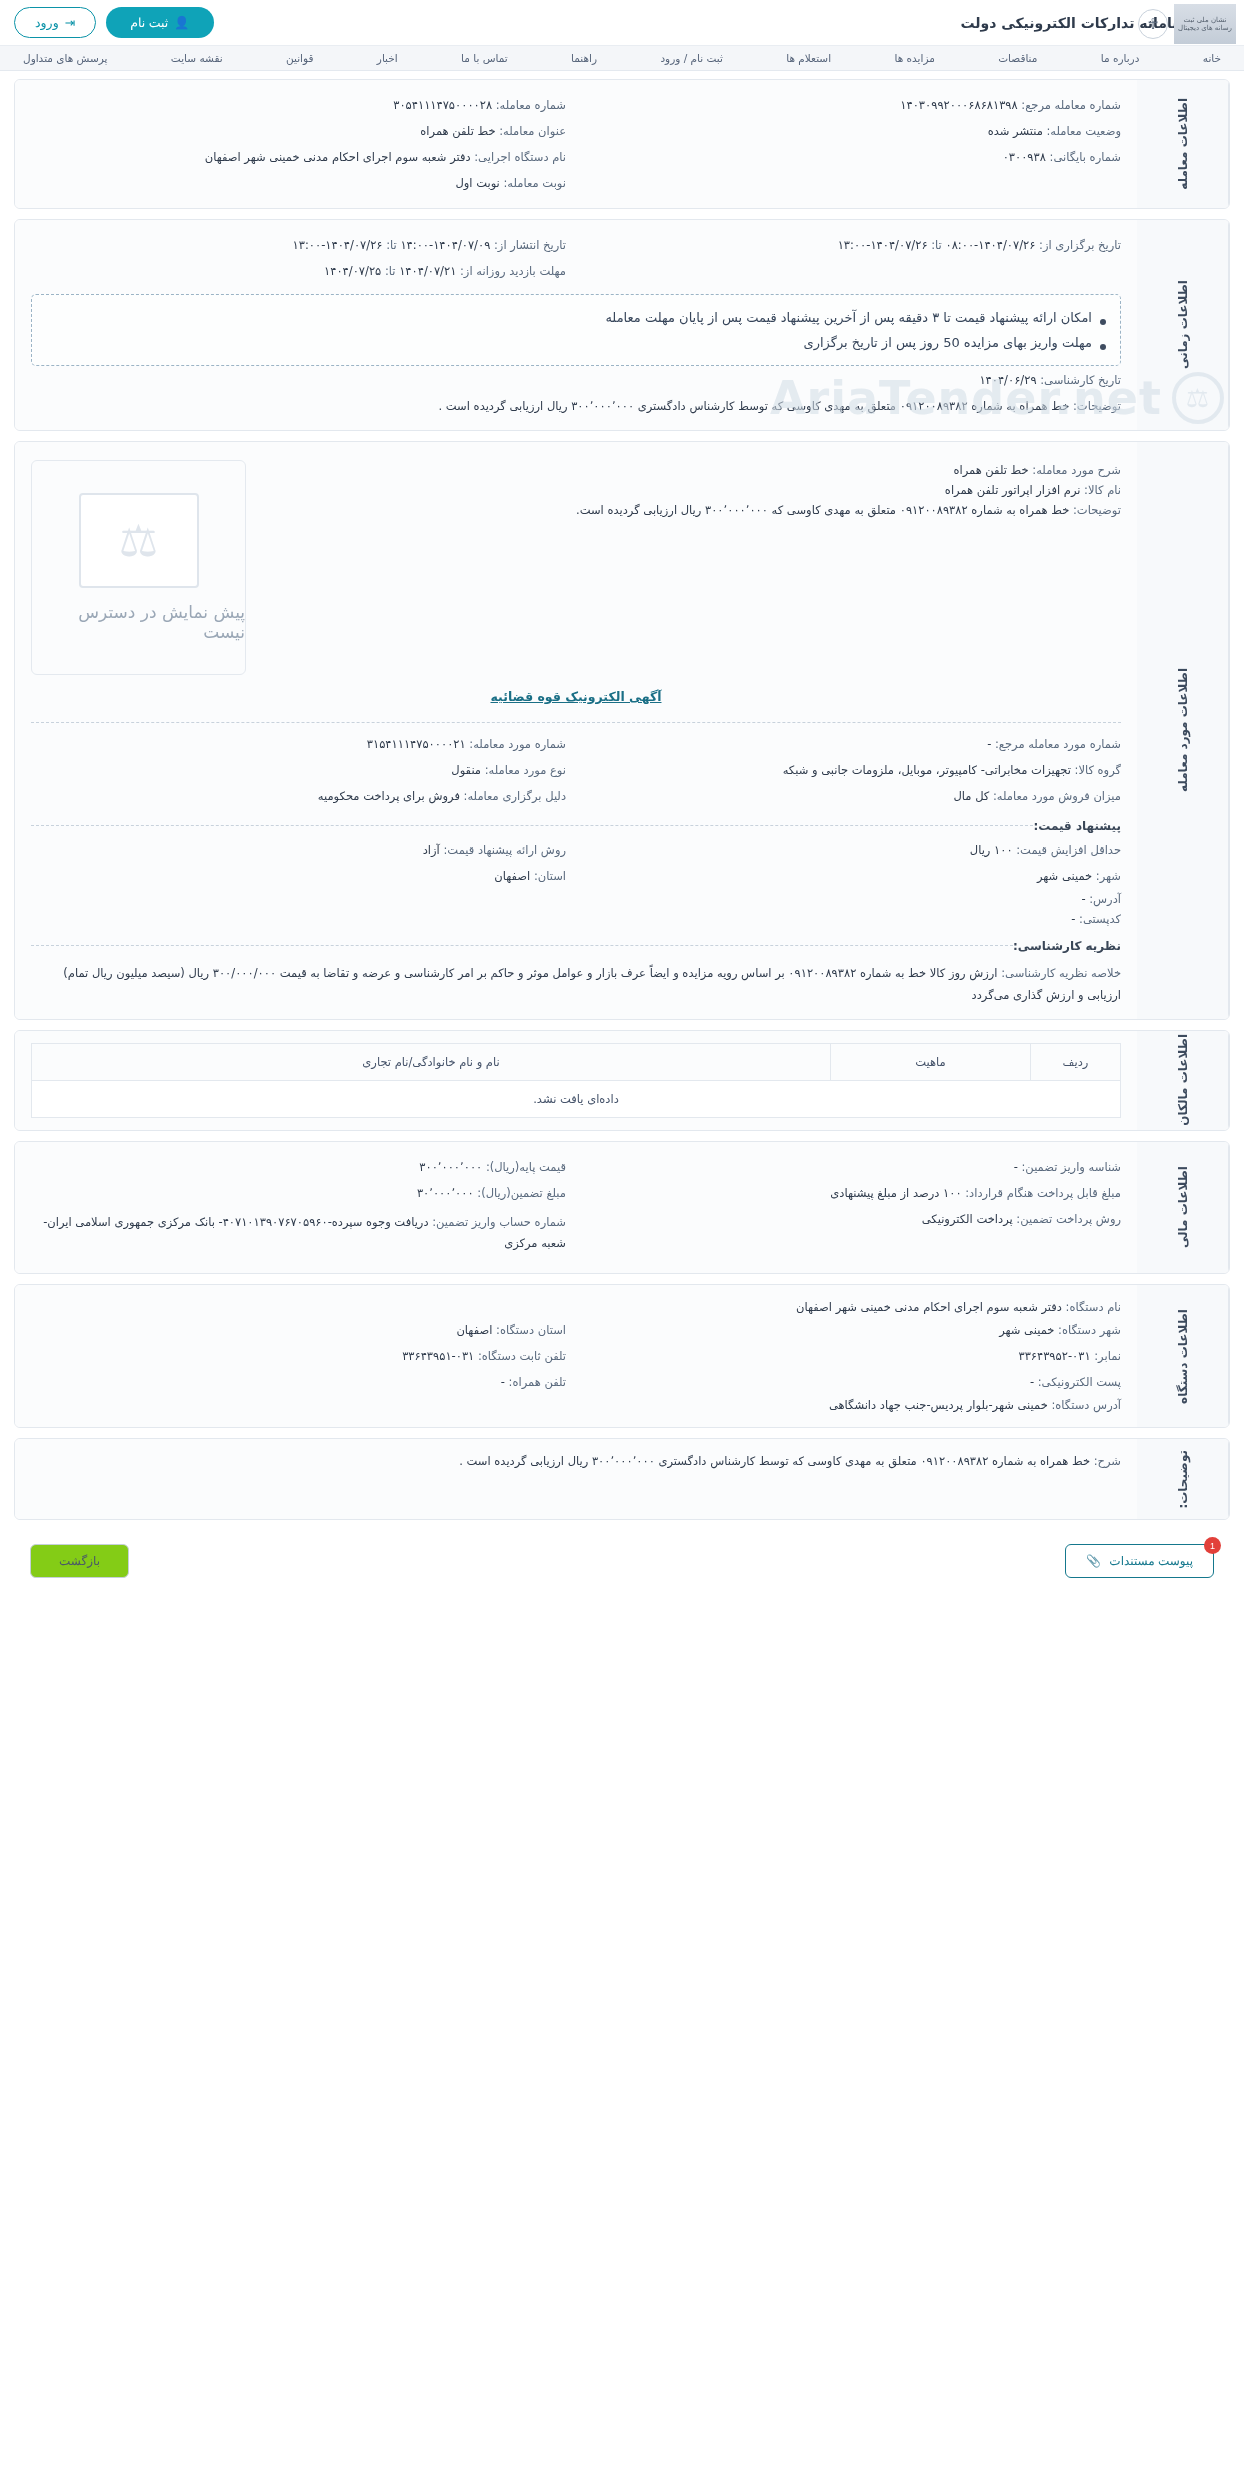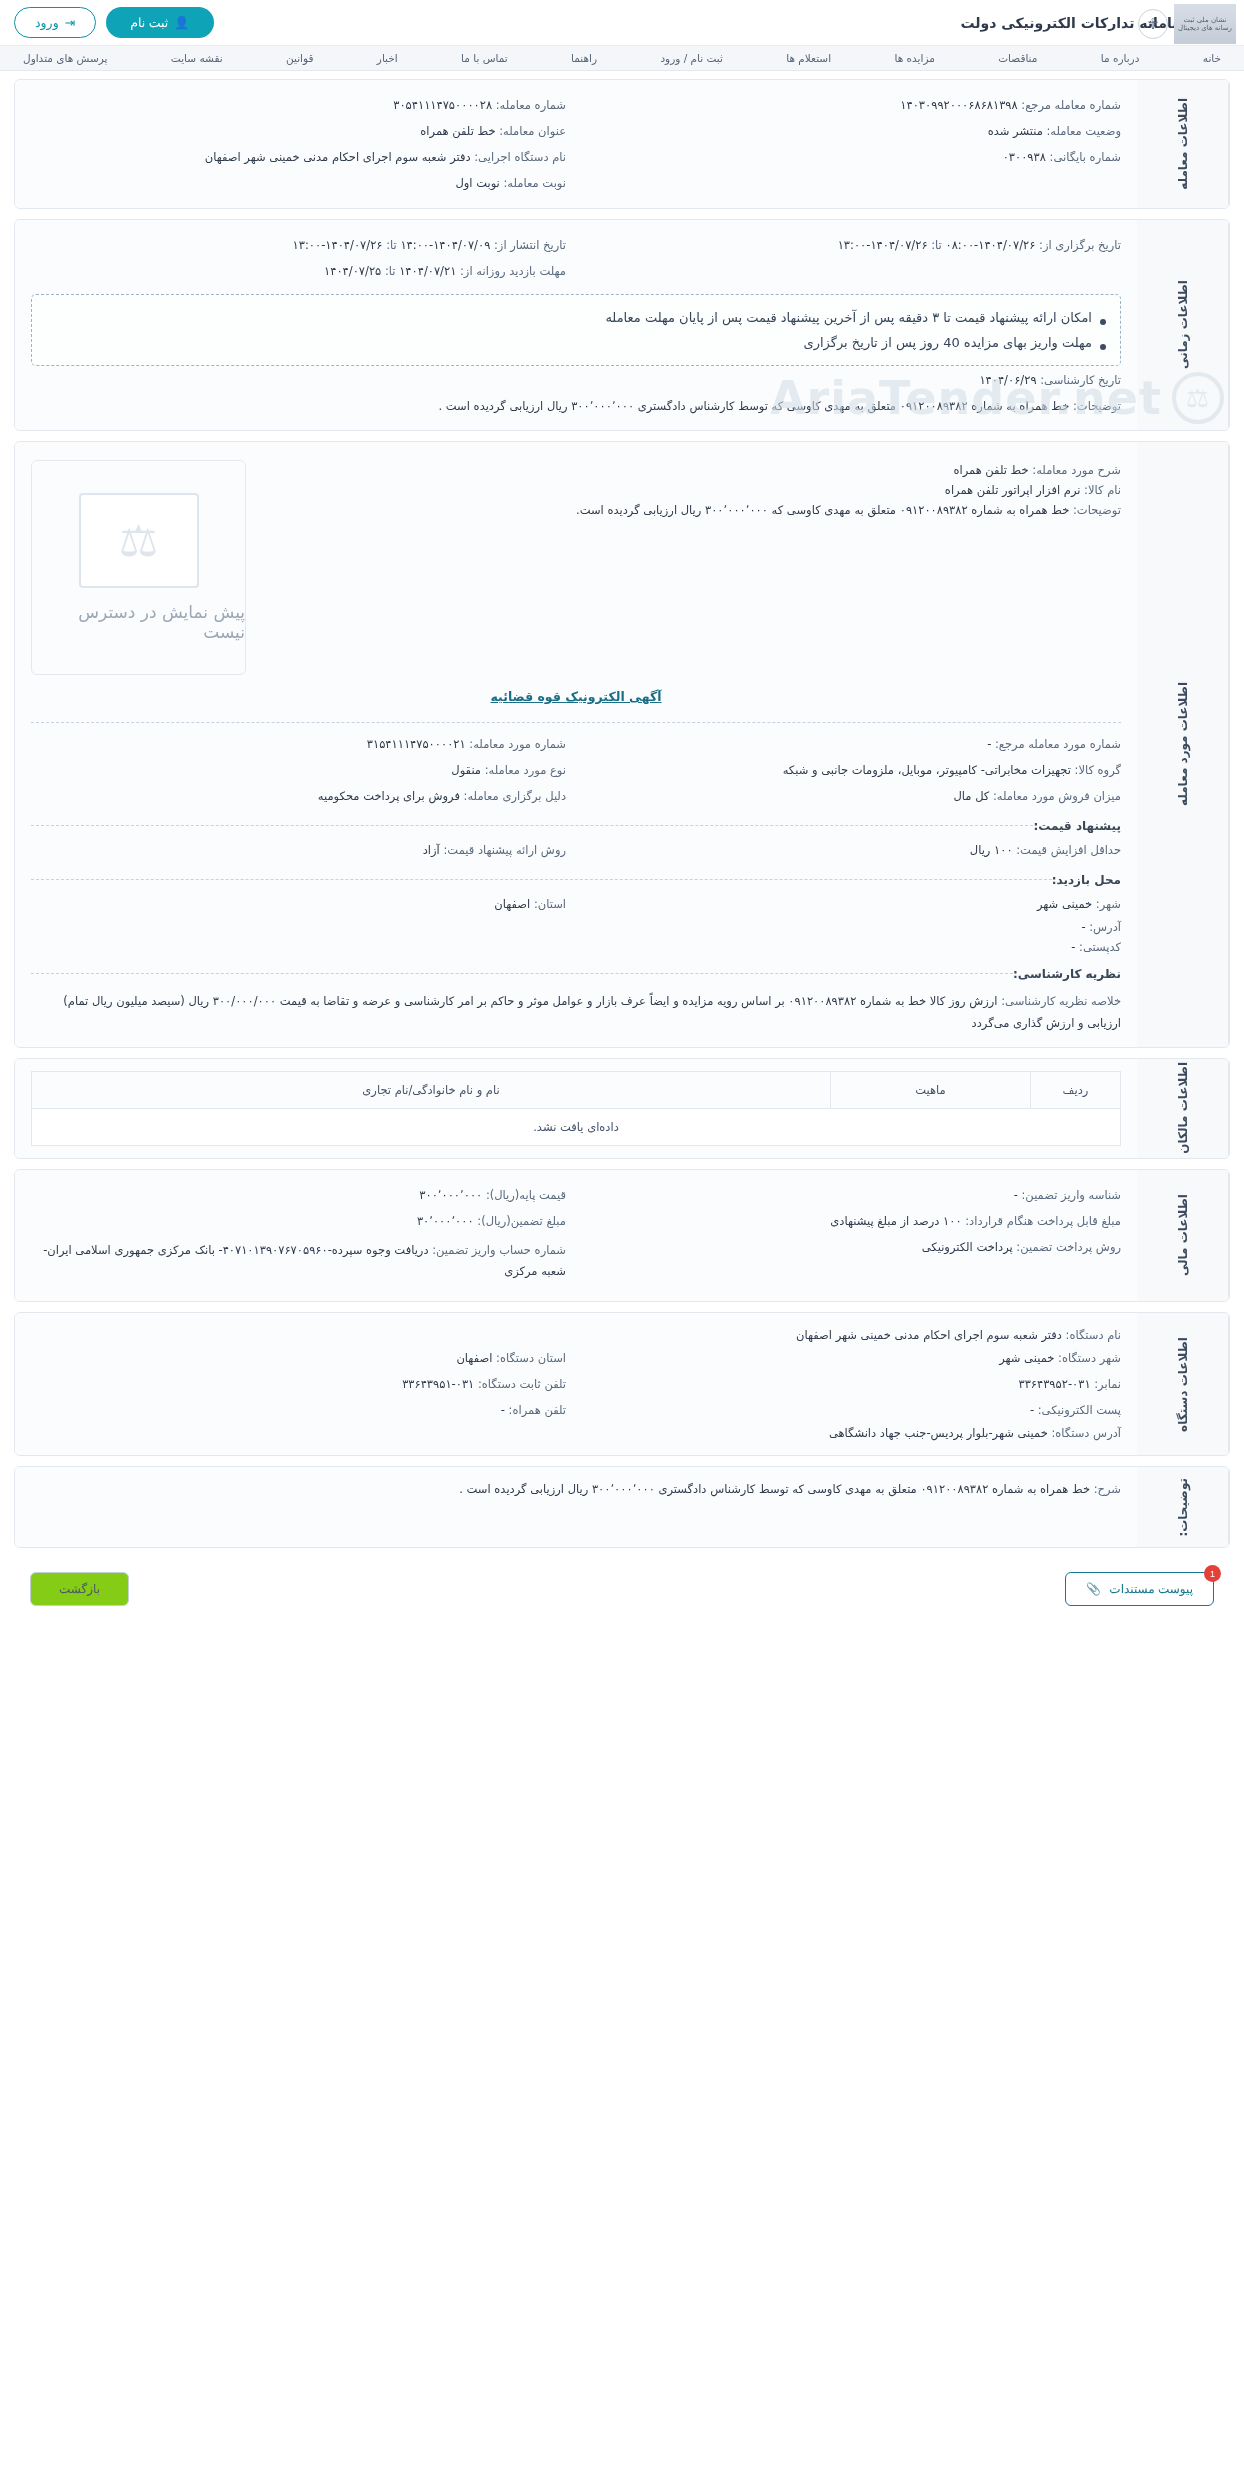--- a/index.html
+++ b/index.html
@@ -346,21 +346,21 @@
         </div>
       </div>
 
       <div class="dashed-box">
         <div class="bullet-line">
           <span class="dot"></span>
           <span>امکان ارائه پیشنهاد قیمت تا ۳ دقیقه پس از آخرین پیشنهاد قیمت پس از پایان مهلت معامله</span>
         </div>
         <div class="bullet-line">
           <span class="dot"></span>
-          <span>مهلت واریز بهای مزایده 40 روز پس از تاریخ برگزاری</span>
+          <span>مهلت واریز بهای مزایده 50 روز پس از تاریخ برگزاری</span>
         </div>
       </div>
 
       <div class="fld">
         <span class="lbl">تاریخ کارشناسی:</span>
         <span class="val">۱۴۰۴/۰۶/۲۹</span>
       </div>
       <div class="note">
         <span class="lbl">توضیحات:</span>
         <span class="val">خط همراه به شماره ۰۹۱۲۰۰۸۹۳۸۲ متعلق به مهدی کاوسی که توسط کارشناس دادگستری ۳۰۰٬۰۰۰٬۰۰۰ ریال ارزیابی گردیده است .</span>
@@ -438,24 +438,20 @@
         <div class="col fld">
           <span class="lbl">حداقل افزایش قیمت:</span>
           <span class="val">۱۰۰ ریال</span>
         </div>
         <div class="col fld">
           <span class="lbl">روش ارائه پیشنهاد قیمت:</span>
           <span class="val">آزاد</span>
         </div>
       </div>
 
-      <div class="subhead">
-        <span>محل بازدید:</span>
-        <span class="line"></span>
-      </div>
       <div class="row2">
         <div class="col fld">
           <span class="lbl">شهر:</span>
           <span class="val">خمینی شهر</span>
         </div>
         <div class="col fld">
           <span class="lbl">استان:</span>
           <span class="val">اصفهان</span>
         </div>
       </div>

